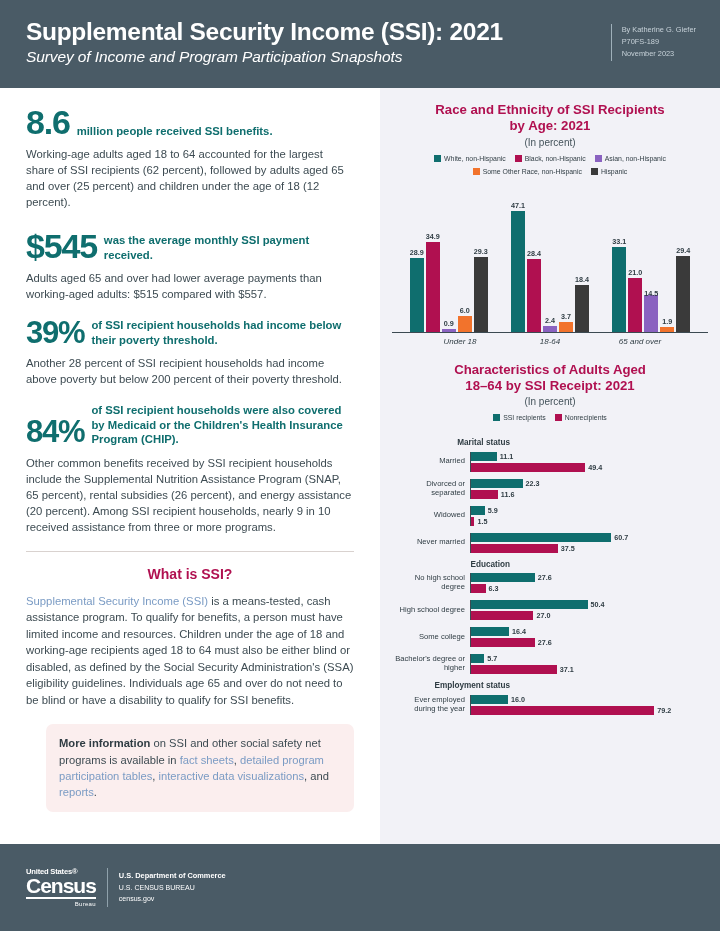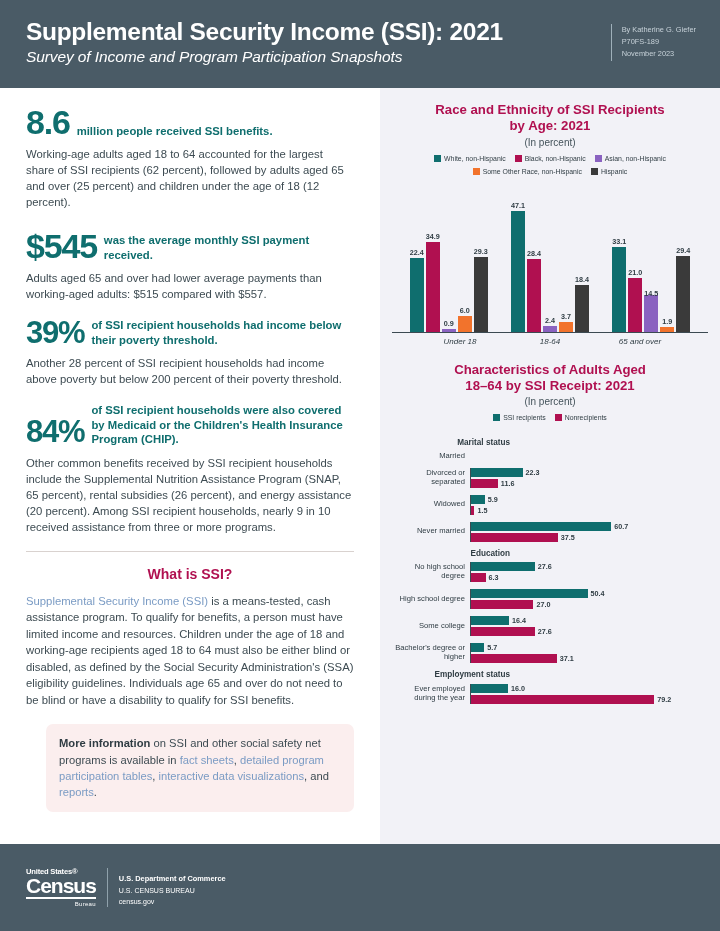--- a/index.html
+++ b/index.html
@@ -240,21 +240,21 @@
 
   
   .footer {
     background: #4a5b66;
     height: 87px;
     display: flex;
     align-items: center;
     padding: 0 22px 0 26px;
     justify-content: space-between;
   }
-  .logo-area { display: flex; align-items: flex-end; }
+  .logo-area { display: flex; align-items: center; }
   .census-logo {
     color: #ffffff;
     line-height: 1;
     padding-right: 11px;
     border-right: 1px solid #8fa1ab;
   }
   .cl-top { font-size: 7.6px; font-weight: bold; letter-spacing: -0.2px; }
   .cl-mid {
     font-size: 21px; font-weight: bold; letter-spacing: -1px;
     border-bottom: 2px solid #ffffff; padding-bottom: 1px;
@@ -364,21 +364,21 @@
             </div>
             <div class="legend-item">
               <span class="swatch" style="background: rgb(58, 58, 58);"></span>
               <span>Hispanic</span>
             </div>
           </div>
         <div class="vbar-chart" id="vbarchart">
             <div class="vgroup">
               <div class="vbar-holder">
                 <div class="vbar" style="height: 73.984px; background: rgb(15, 110, 110);"></div>
-                <div class="vbar-val" style="bottom: 74.984px;">22.4</div>
+                <div class="vbar-val" style="bottom: 74.984px;">28.9</div>
               </div>
               <div class="vbar-holder">
                 <div class="vbar" style="height: 89.344px; background: rgb(176, 16, 80);"></div>
                 <div class="vbar-val" style="bottom: 90.344px;">34.9</div>
               </div>
               <div class="vbar-holder">
                 <div class="vbar" style="height: 2.304px; background: rgb(138, 98, 192);"></div>
                 <div class="vbar-val" style="bottom: 3.304px;">0.9</div>
               </div>
               <div class="vbar-holder">
@@ -455,20 +455,30 @@
             </div>
             <div class="legend-item">
               <span class="swatch" style="background: rgb(176, 16, 80);"></span>
               <span>Nonrecipients</span>
             </div>
           </div>
         <div class="hchart" id="hchart">
             <div class="h-group-title right">Marital status</div>
             <div class="h-row">
               <div class="h-cat">Married</div>
+              <div class="h-bars">
+                <div class="h-bar-line">
+                  <div class="h-bar" style="width: 25.6687px; background: rgb(15, 110, 110);"></div>
+                  <div class="h-val">11.1</div>
+                </div>
+                <div class="h-bar-line">
+                  <div class="h-bar" style="width: 114.237px; background: rgb(176, 16, 80);"></div>
+                  <div class="h-val">49.4</div>
+                </div>
+              </div>
             </div>
             <div class="h-row">
               <div class="h-cat">Divorced or separated</div>
               <div class="h-bars">
                 <div class="h-bar-line">
                   <div class="h-bar" style="width: 51.5688px; background: rgb(15, 110, 110);"></div>
                   <div class="h-val">22.3</div>
                 </div>
                 <div class="h-bar-line">
                   <div class="h-bar" style="width: 26.825px; background: rgb(176, 16, 80);"></div>

